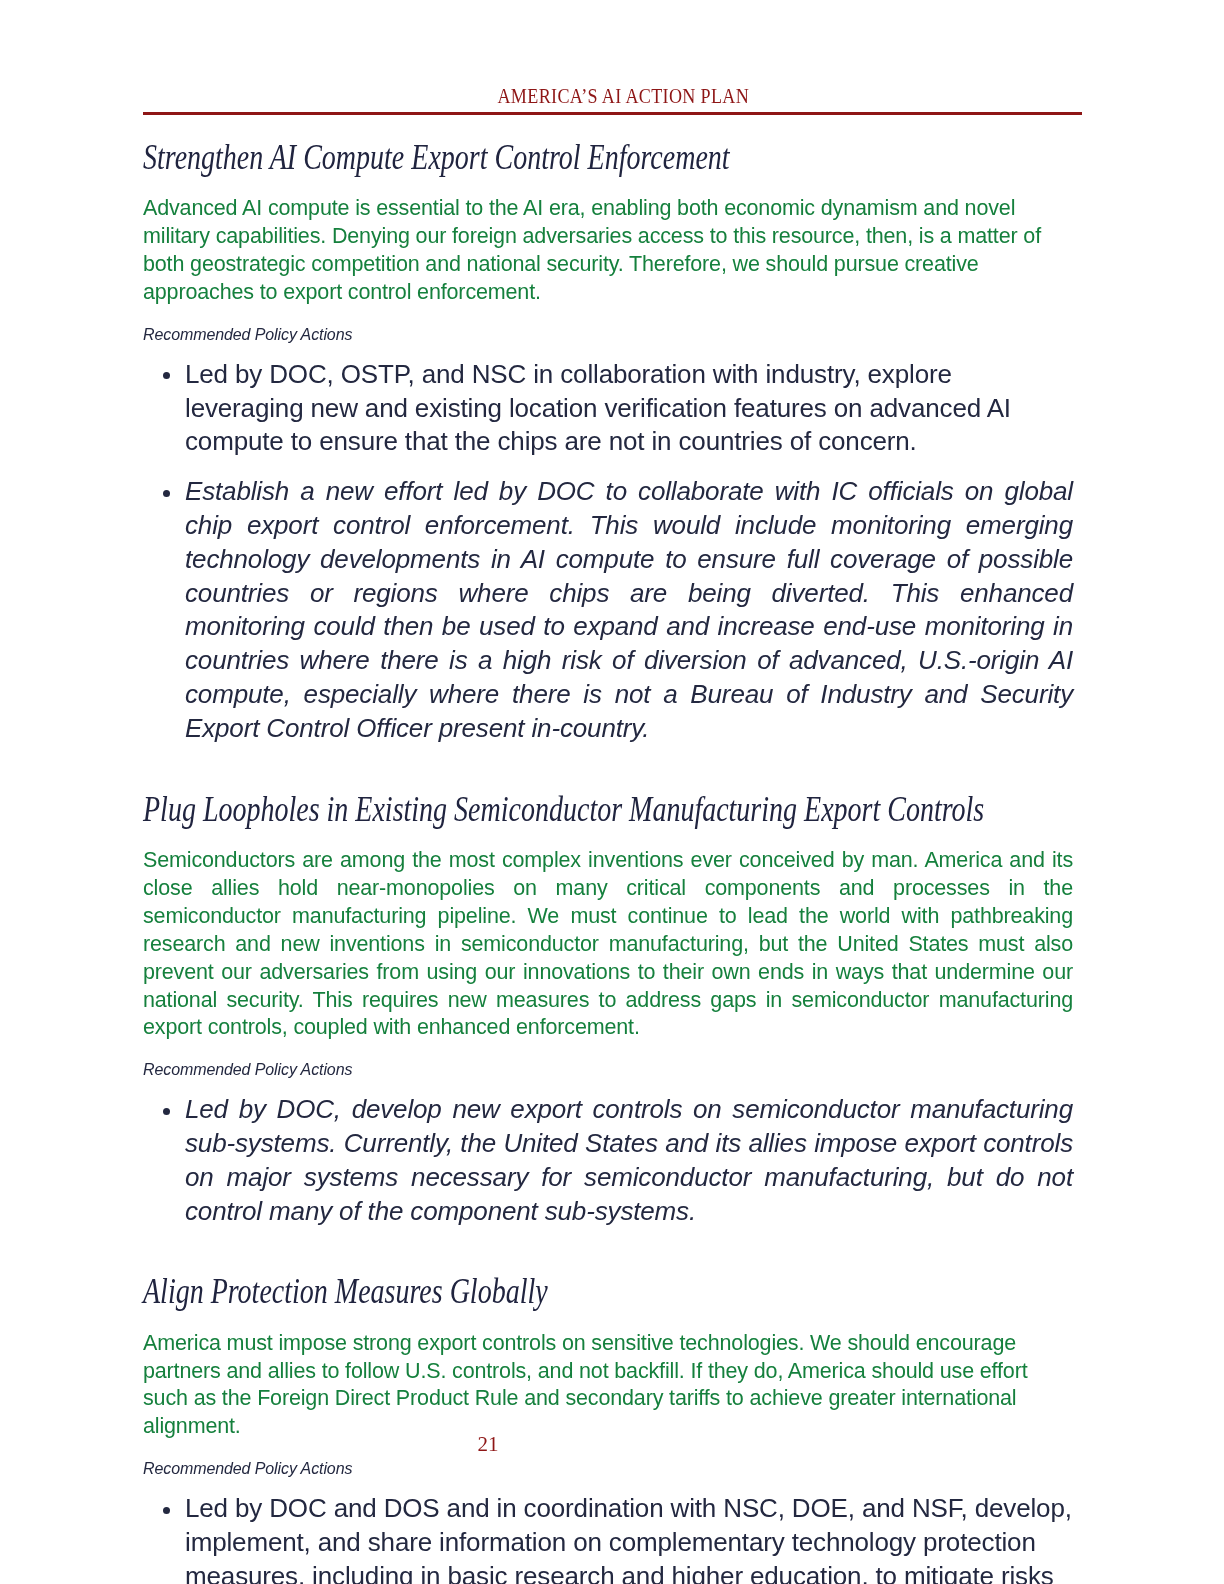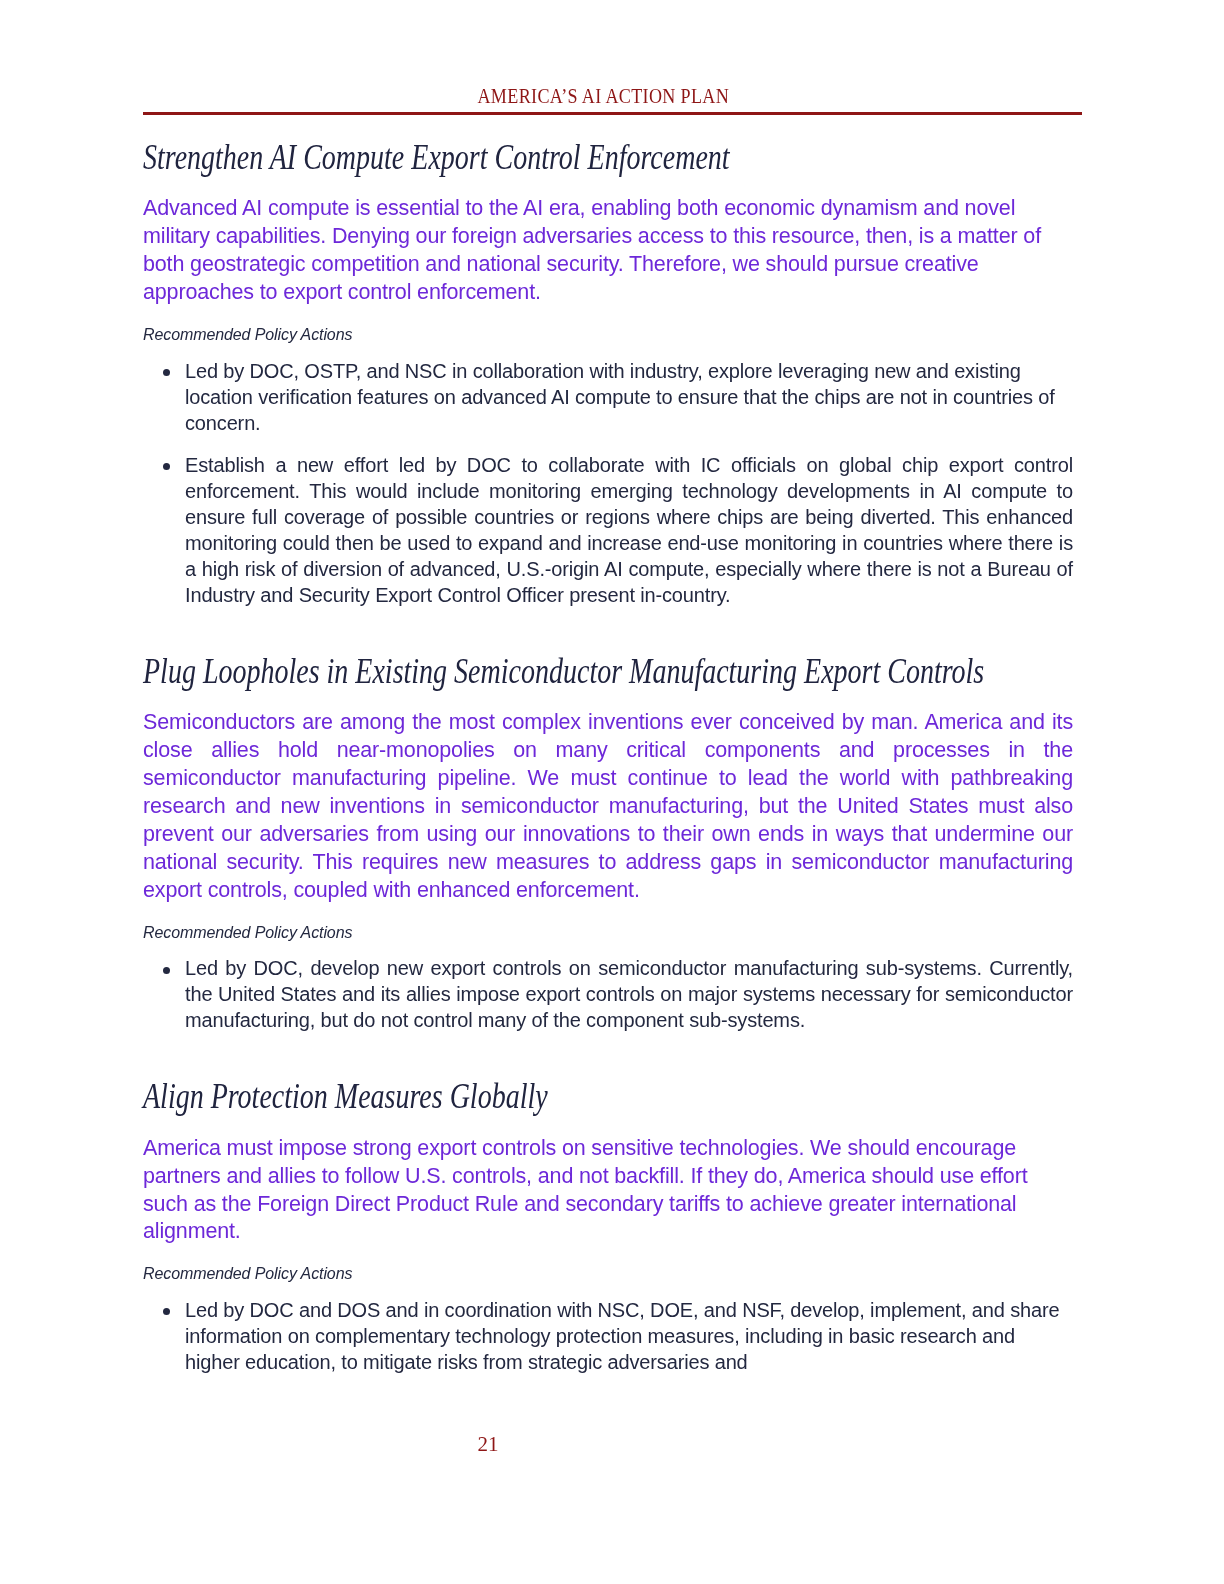--- a/index.html
+++ b/index.html
@@ -15,21 +15,21 @@
     height: 1584px;
     background: #ffffff;
     box-sizing: border-box;
     overflow: hidden;
     font-family: "Liberation Sans", sans-serif;
   }
 
   
   .running-header {
     position: absolute;
-    left: 134px;
+    left: 154px;
     top: 84px;
     width: 939px;
     text-align: center;
   }
 
   .running-header-text {
     display: inline-block;
     font-family: "Liberation Serif", serif;
     font-size: 21px;
     letter-spacing: 0.4px;
@@ -73,21 +73,21 @@
 
   h2.section-heading.spaced {
     margin-top: 44px;
   }
 
   
   p.body-para {
     font-family: "Liberation Sans", sans-serif;
     font-size: 21.5px;
     line-height: 1.30;
-    color: #6d28d9;
+    color: #15803d;
     margin: 16px 0 18px 0;
     text-align: left;
     letter-spacing: -0.15px;
   }
 
   p.body-para.justified {
     text-align: justify;
     text-justify: inter-word;
   }
 
@@ -107,30 +107,31 @@
     list-style: none;
     margin: 0 0 18px 0;
     padding: 0;
   }
 
   ul.policy-list li {
     position: relative;
     padding-left: 42px;
     margin-bottom: 16px;
     font-family: "Liberation Sans", sans-serif;
-    font-size: 20px;
+    font-size: 26px;
     line-height: 1.30;
     color: #232840;
     letter-spacing: -0.15px;
     text-align: left;
   }
 
   ul.policy-list li.justified {
     text-align: justify;
     text-justify: inter-word;
+    font-style: italic;
   }
 
   ul.policy-list li:last-child {
     margin-bottom: 0;
   }
 
   .bullet-marker {
     position: absolute;
     left: 20px;
     top: 0.56em;

